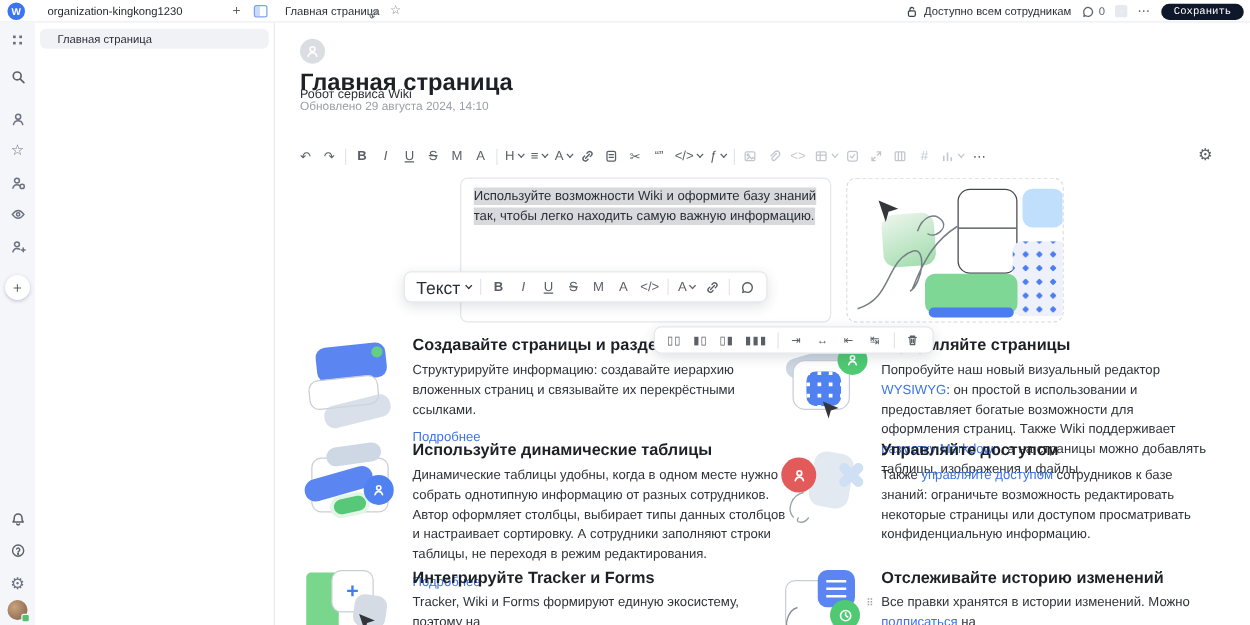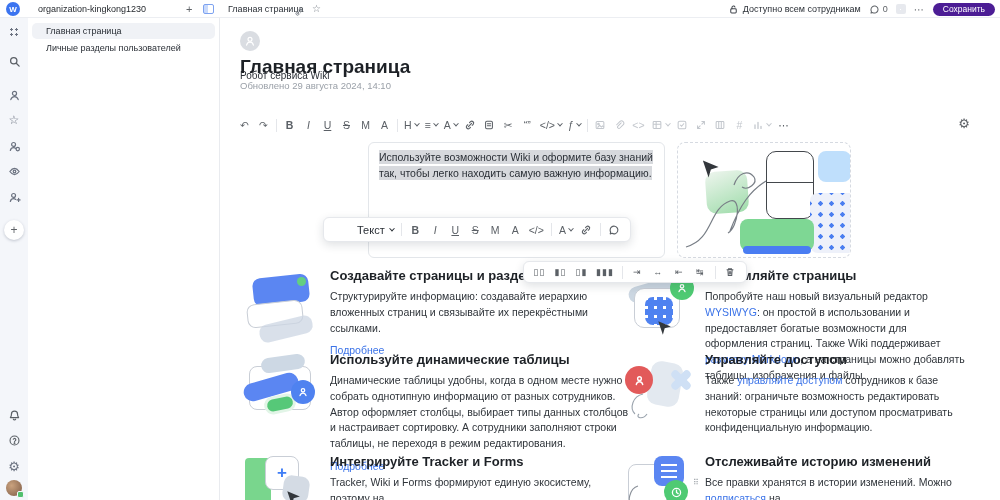--- a/index.html
+++ b/index.html
@@ -20,22 +20,22 @@
   .tb-tab { position:absolute; left:228px; font-size:9px; color:#2a2f36; }
   .tb-ic { position:absolute; top:3px; color:#7a818a; }
   .tb-star { font-size:10px; line-height:12px; }
   .tb-right { position:absolute; right:0; top:0; height:18px; display:flex; align-items:center; gap:8px; padding-right:5px; }
   .access { font-size:9px; color:#2a2f36; display:flex; align-items:center; gap:4px;text-align:right; }
   .count { font-size:9px; color:#5f6368; }
   .apps-dis { width:10px; height:10px; border-radius:2px;
     background:linear-gradient(90deg,#dde1e7 0 45%,transparent 45% 55%,#dde1e7 55%),
                linear-gradient(0deg,#dde1e7 0 45%,transparent 45% 55%,#dde1e7 55%); opacity:.7;}
   .dots3 { font-size:10px; color:#5f6368; letter-spacing:1px; }
-  .save-btn { height:13px; padding:0 10px; border:none; border-radius:7px; background:#4c1d95;
-    color:#fff; font-size:8.5px; line-height:13px; font-family:Liberation Sans, sans-serif; }
+  .save-btn { height:13px; padding:0 10px; border:none; border-radius:7px; background:#0f172a;
+    color:#fff; font-size:8.5px; line-height:13px; font-family:Liberation Mono, monospace; }
 
   
   .rail { position:absolute; left:0; top:18px; width:28px; height:482px; background:#f4f6fa; z-index:20; }
   .rail .ric { position:absolute; left:7px; width:14px; height:14px; color:#6b7280;
     display:flex; align-items:center; justify-content:center; font-size:12px; }
   .grid9 { width:11px; height:11px;
     background-image:radial-gradient(#6b7280 1.1px, transparent 1.3px);
     background-size:5px 5px; background-position:0 0; }
   .plus-circle { position:absolute; left:4px; width:20px; height:20px; border-radius:50%;
     background:#fff; box-shadow:0 1px 3px rgba(40,50,80,.25); color:#5f6368;
@@ -96,21 +96,21 @@
   .hero-dots { left:132px; top:50px; width:58px; height:60px; border-radius:8px; background:#eef1fa;
     background-image:radial-gradient(#4b7ef0 2.1px, transparent 2.3px); background-size:11px 11px;
     background-position:5px 5px; }
   .hero-green-rect { left:62px; top:76px; width:74px; height:32px; border-radius:8px; background:#7ed794; }
   .hero-blue-pill { left:65px; top:103px; width:68px; height:8px; border-radius:4px; background:#4a7df2; }
 
   
   .bubble { position:absolute; left:103px; top:199px; height:25px; display:flex; align-items:center;
     gap:7px; padding:0 9px; background:#fff; border:1px solid #e6e8ec; border-radius:6px;
     box-shadow:0 3px 10px rgba(30,40,60,.14); z-index:5; }
-  .bubble .lbl { font-size:11px; color:#2a2f36; display:flex; align-items:center;margin-left:24px; }
+  .bubble .lbl { font-size:14px; color:#2a2f36; display:flex; align-items:center; }
 
   
   .ttb { position:absolute; left:303px; top:243px; height:22px; display:flex; align-items:center;
     gap:8px; padding:0 9px; background:#fff; border:1px solid #e6e8ec; border-radius:6px;
     box-shadow:0 3px 10px rgba(30,40,60,.14); z-index:5; }
   .ttb .ti { font-size:9px; letter-spacing:1px; }
 
   
   .sec { position:absolute; }
   .sec h3 { font-size:13px; font-weight:bold; color:#1d2126; margin-bottom:6px; }
@@ -216,21 +216,20 @@
     </span>
     <span class="ric" style="top:441px;font-size:13px">⚙</span>
     <span class="rail-avatar" style="top:462px">
         <span class="st"></span>
       </span>
     <span class="ya-arrow" style="top:481px"></span>
   </div>
 
   <nav class="sidenav">
     <div class="nav-item sel">Главная страница</div>
-    <div class="nav-item">Личные разделы пользователей</div>
   </nav>
 
   <main class="main">
 
     <div class="author">
       <span class="av">
         <svg width="12" height="12" viewBox="0 0 14 14" fill="none" stroke="#fff" stroke-width="1.4" stroke-linecap="round">
             <circle cx="7" cy="5" r="2.3"></circle>
             <path d="M3 11.8c.6-2.3 2-3.4 4-3.4s3.4 1.1 4 3.4"></path>
           </svg>

